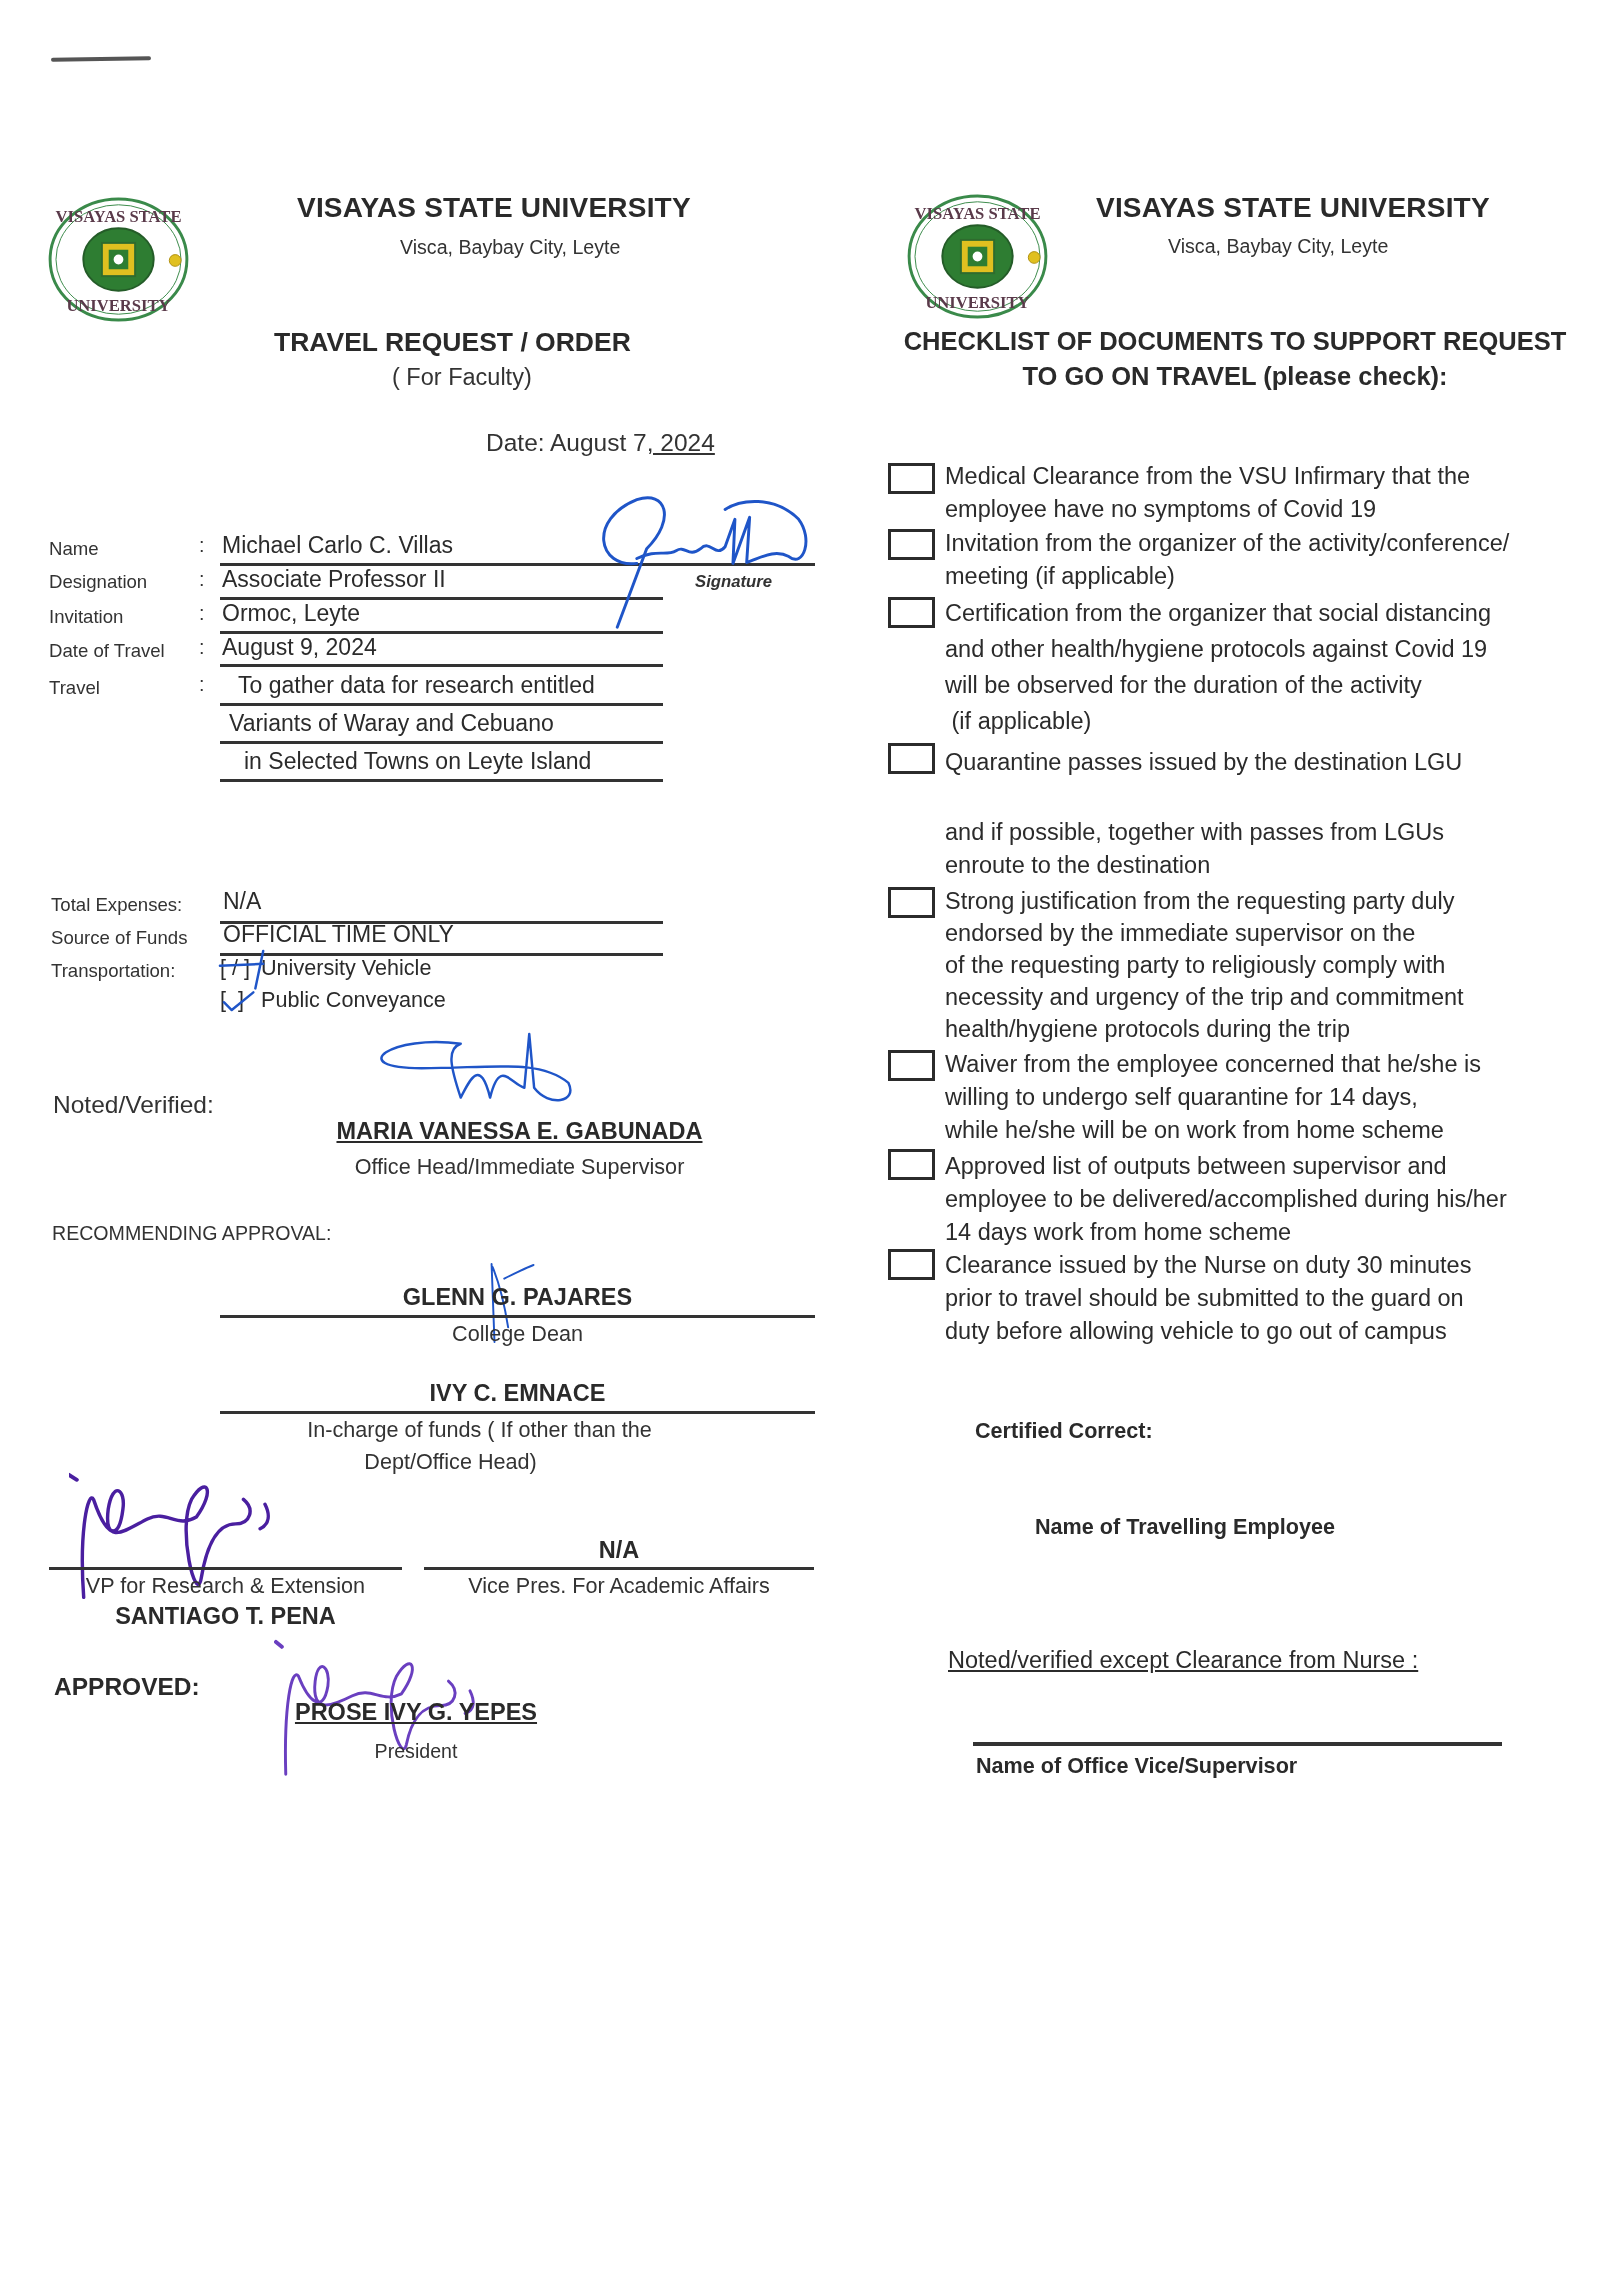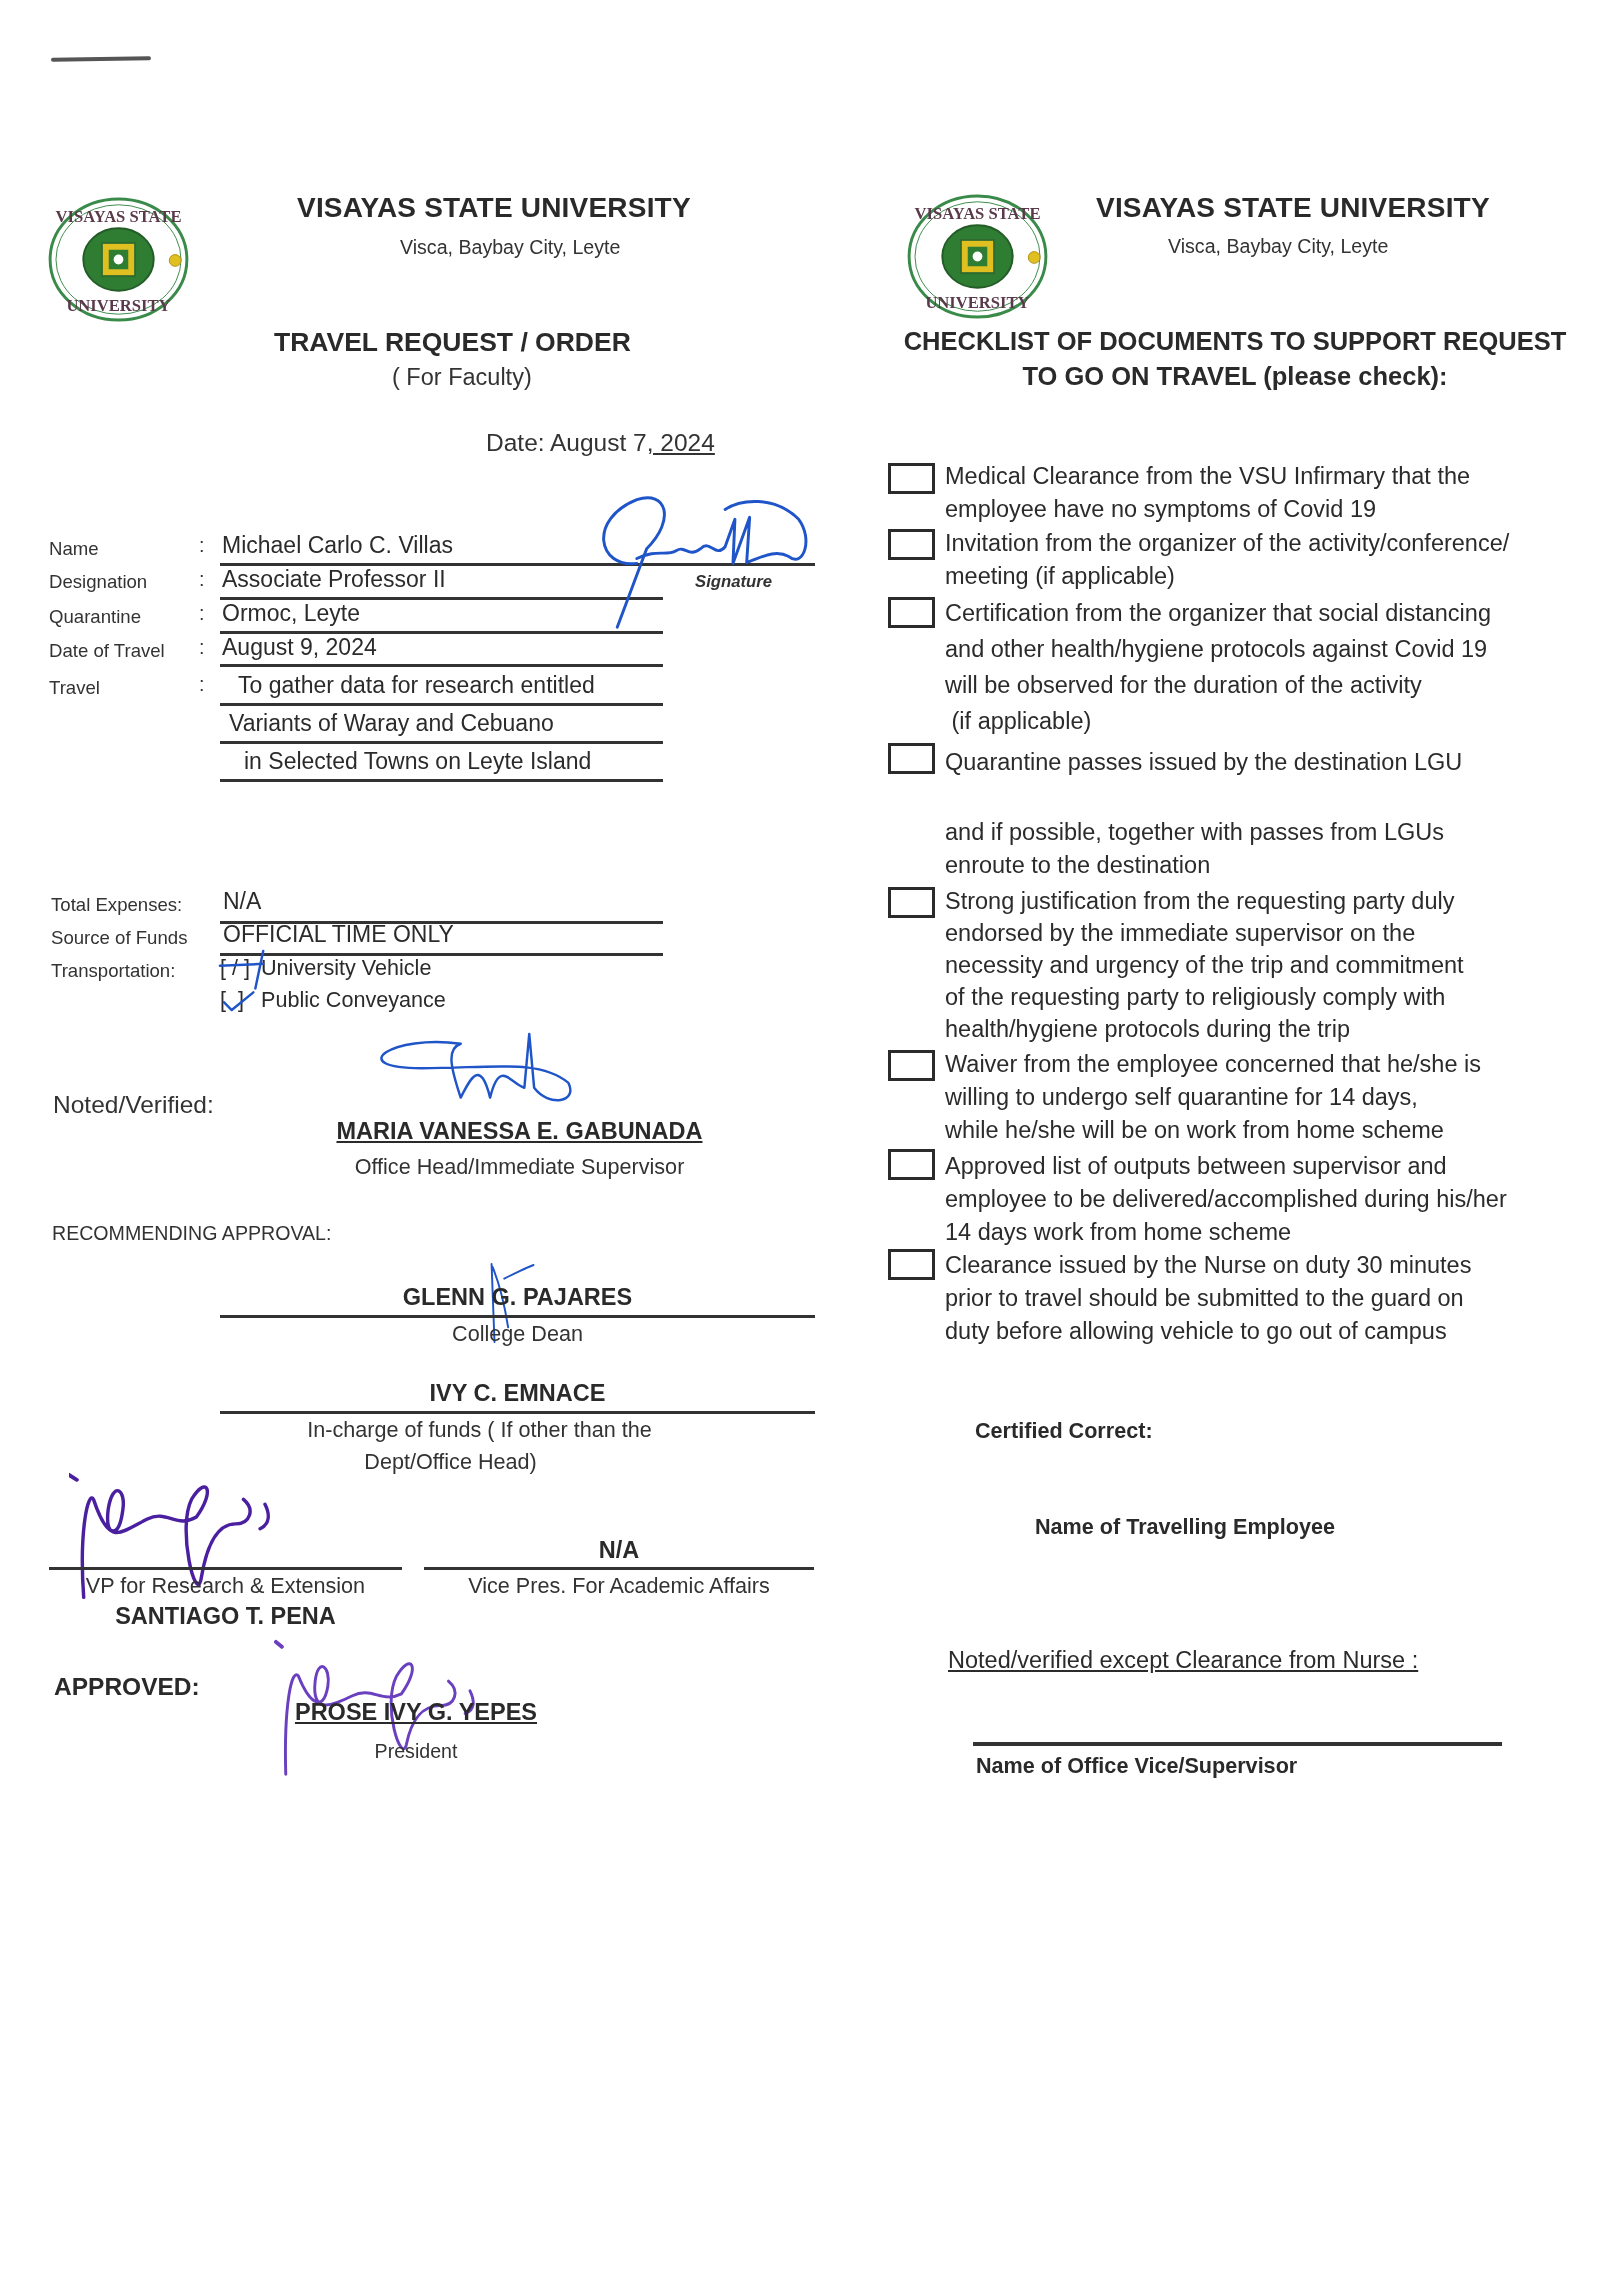--- a/index.html
+++ b/index.html
@@ -73,21 +73,21 @@
 <div class="abs lbl" style="left:49px; top:538px;">Name</div>
 <div class="abs colon" style="left:199px; top:534px;">:</div>
 <div class="abs val" style="left:222px; top:532px;">Michael Carlo C. Villas</div>
 <div class="abs uline" style="left:220px; top:563px; width:595px;"></div>
 
 <div class="abs lbl" style="left:49px; top:571px;">Designation</div>
 <div class="abs colon" style="left:199px; top:568px;">:</div>
 <div class="abs val" style="left:222px; top:566px;">Associate Professor II</div>
 <div class="abs uline" style="left:220px; top:597px; width:443px;"></div>
 
-<div class="abs lbl" style="left:49px; top:606px;">Quarantine</div>
+<div class="abs lbl" style="left:49px; top:606px;">Invitation</div>
 <div class="abs colon" style="left:199px; top:602px;">:</div>
 <div class="abs val" style="left:222px; top:600px;">Ormoc, Leyte</div>
 <div class="abs uline" style="left:220px; top:631px; width:443px;"></div>
 
 <div class="abs lbl" style="left:49px; top:640px;">Date of Travel</div>
 <div class="abs colon" style="left:199px; top:636px;">:</div>
 <div class="abs val" style="left:222px; top:634px;">August 9, 2024</div>
 <div class="abs uline" style="left:220px; top:664px; width:443px;"></div>
 
 <div class="abs lbl" style="left:49px; top:677px;">Travel</div>
@@ -212,22 +212,22 @@
   <div>Quarantine passes issued by the destination LGU</div>
   <div style="height:37px;"></div>
   <div>and if possible, together with passes from LGUs</div>
   <div>enroute to the destination</div>
 </div>
 
 <div class="abs chk-box" style="left:888px; top:887px;"></div>
 <div class="abs chk-text" style="left:945px; top:885px; line-height:32px;">
   <div>Strong justification from the requesting party duly</div>
   <div>endorsed by the immediate supervisor on the</div>
+  <div>of the requesting party to religiously comply with</div>
   <div>necessity and urgency of the trip and commitment</div>
-  <div>of the requesting party to religiously comply with</div>
   <div>health/hygiene protocols during the trip</div>
 </div>
 
 <div class="abs chk-box" style="left:888px; top:1050px;"></div>
 <div class="abs chk-text" style="left:945px; top:1048px;">
   <div>Waiver from the employee concerned that he/she is</div>
   <div>willing to undergo self quarantine for 14 days,</div>
   <div>while he/she will be on work from home scheme</div>
 </div>
 

